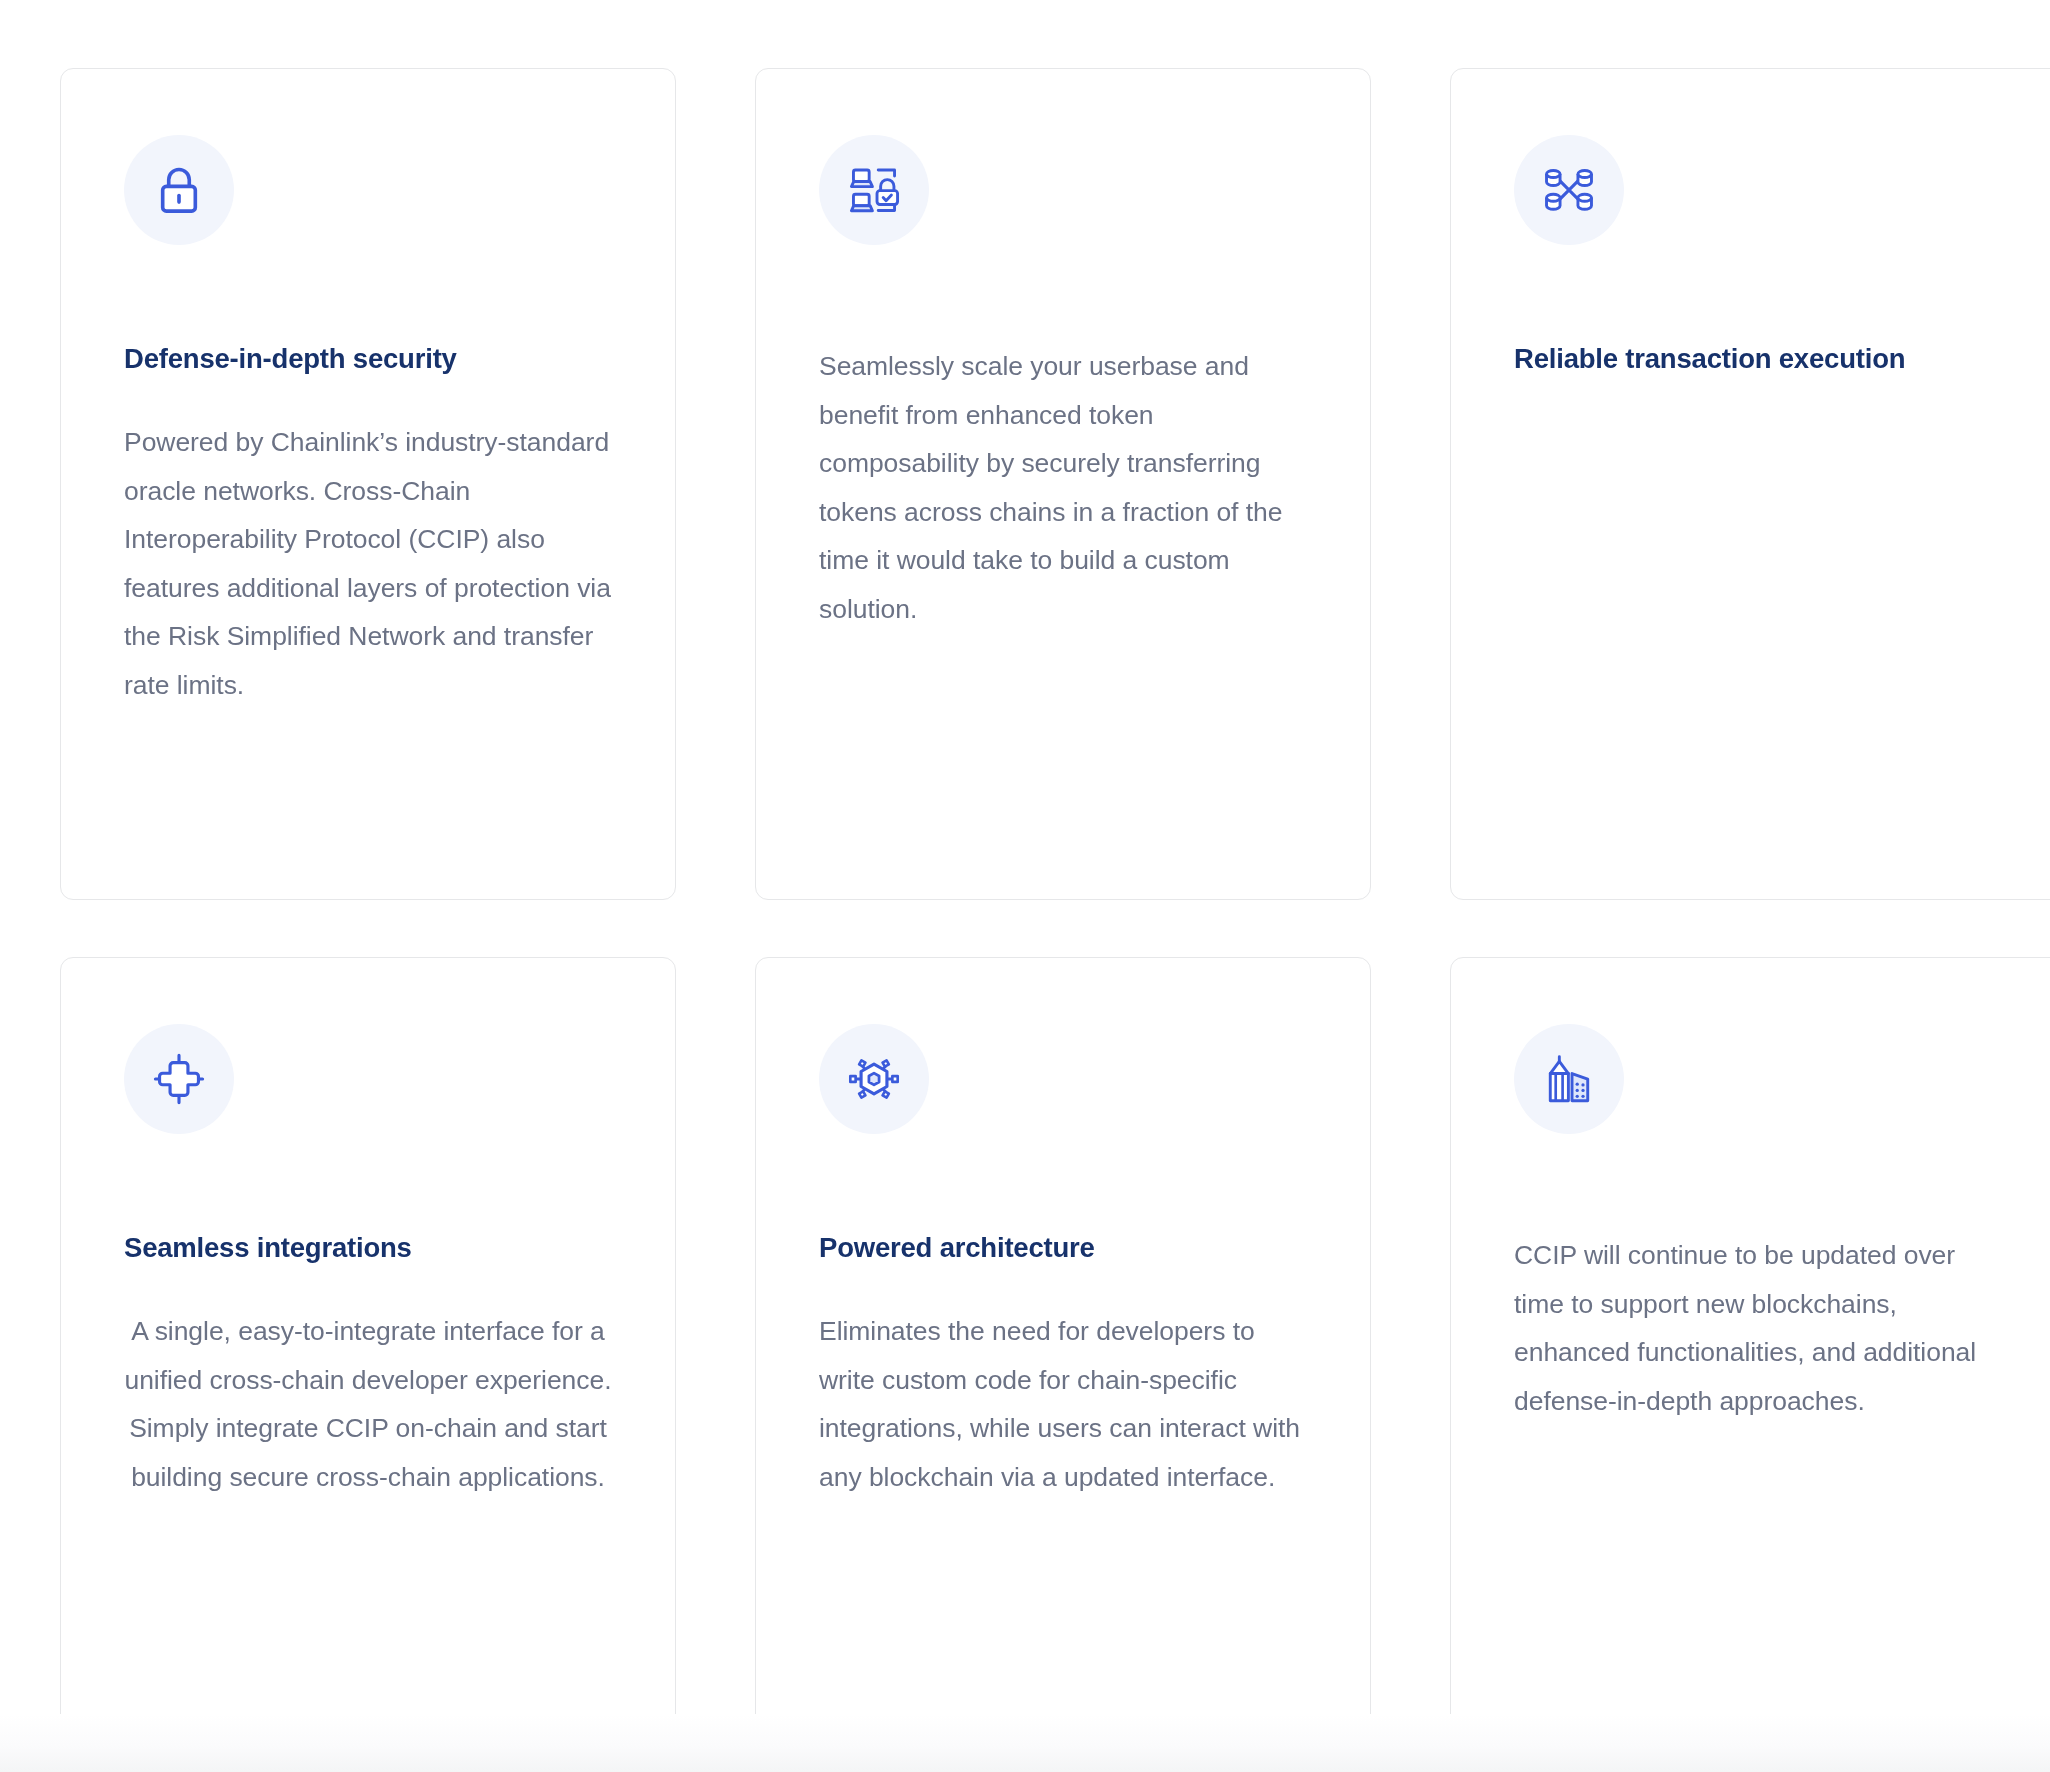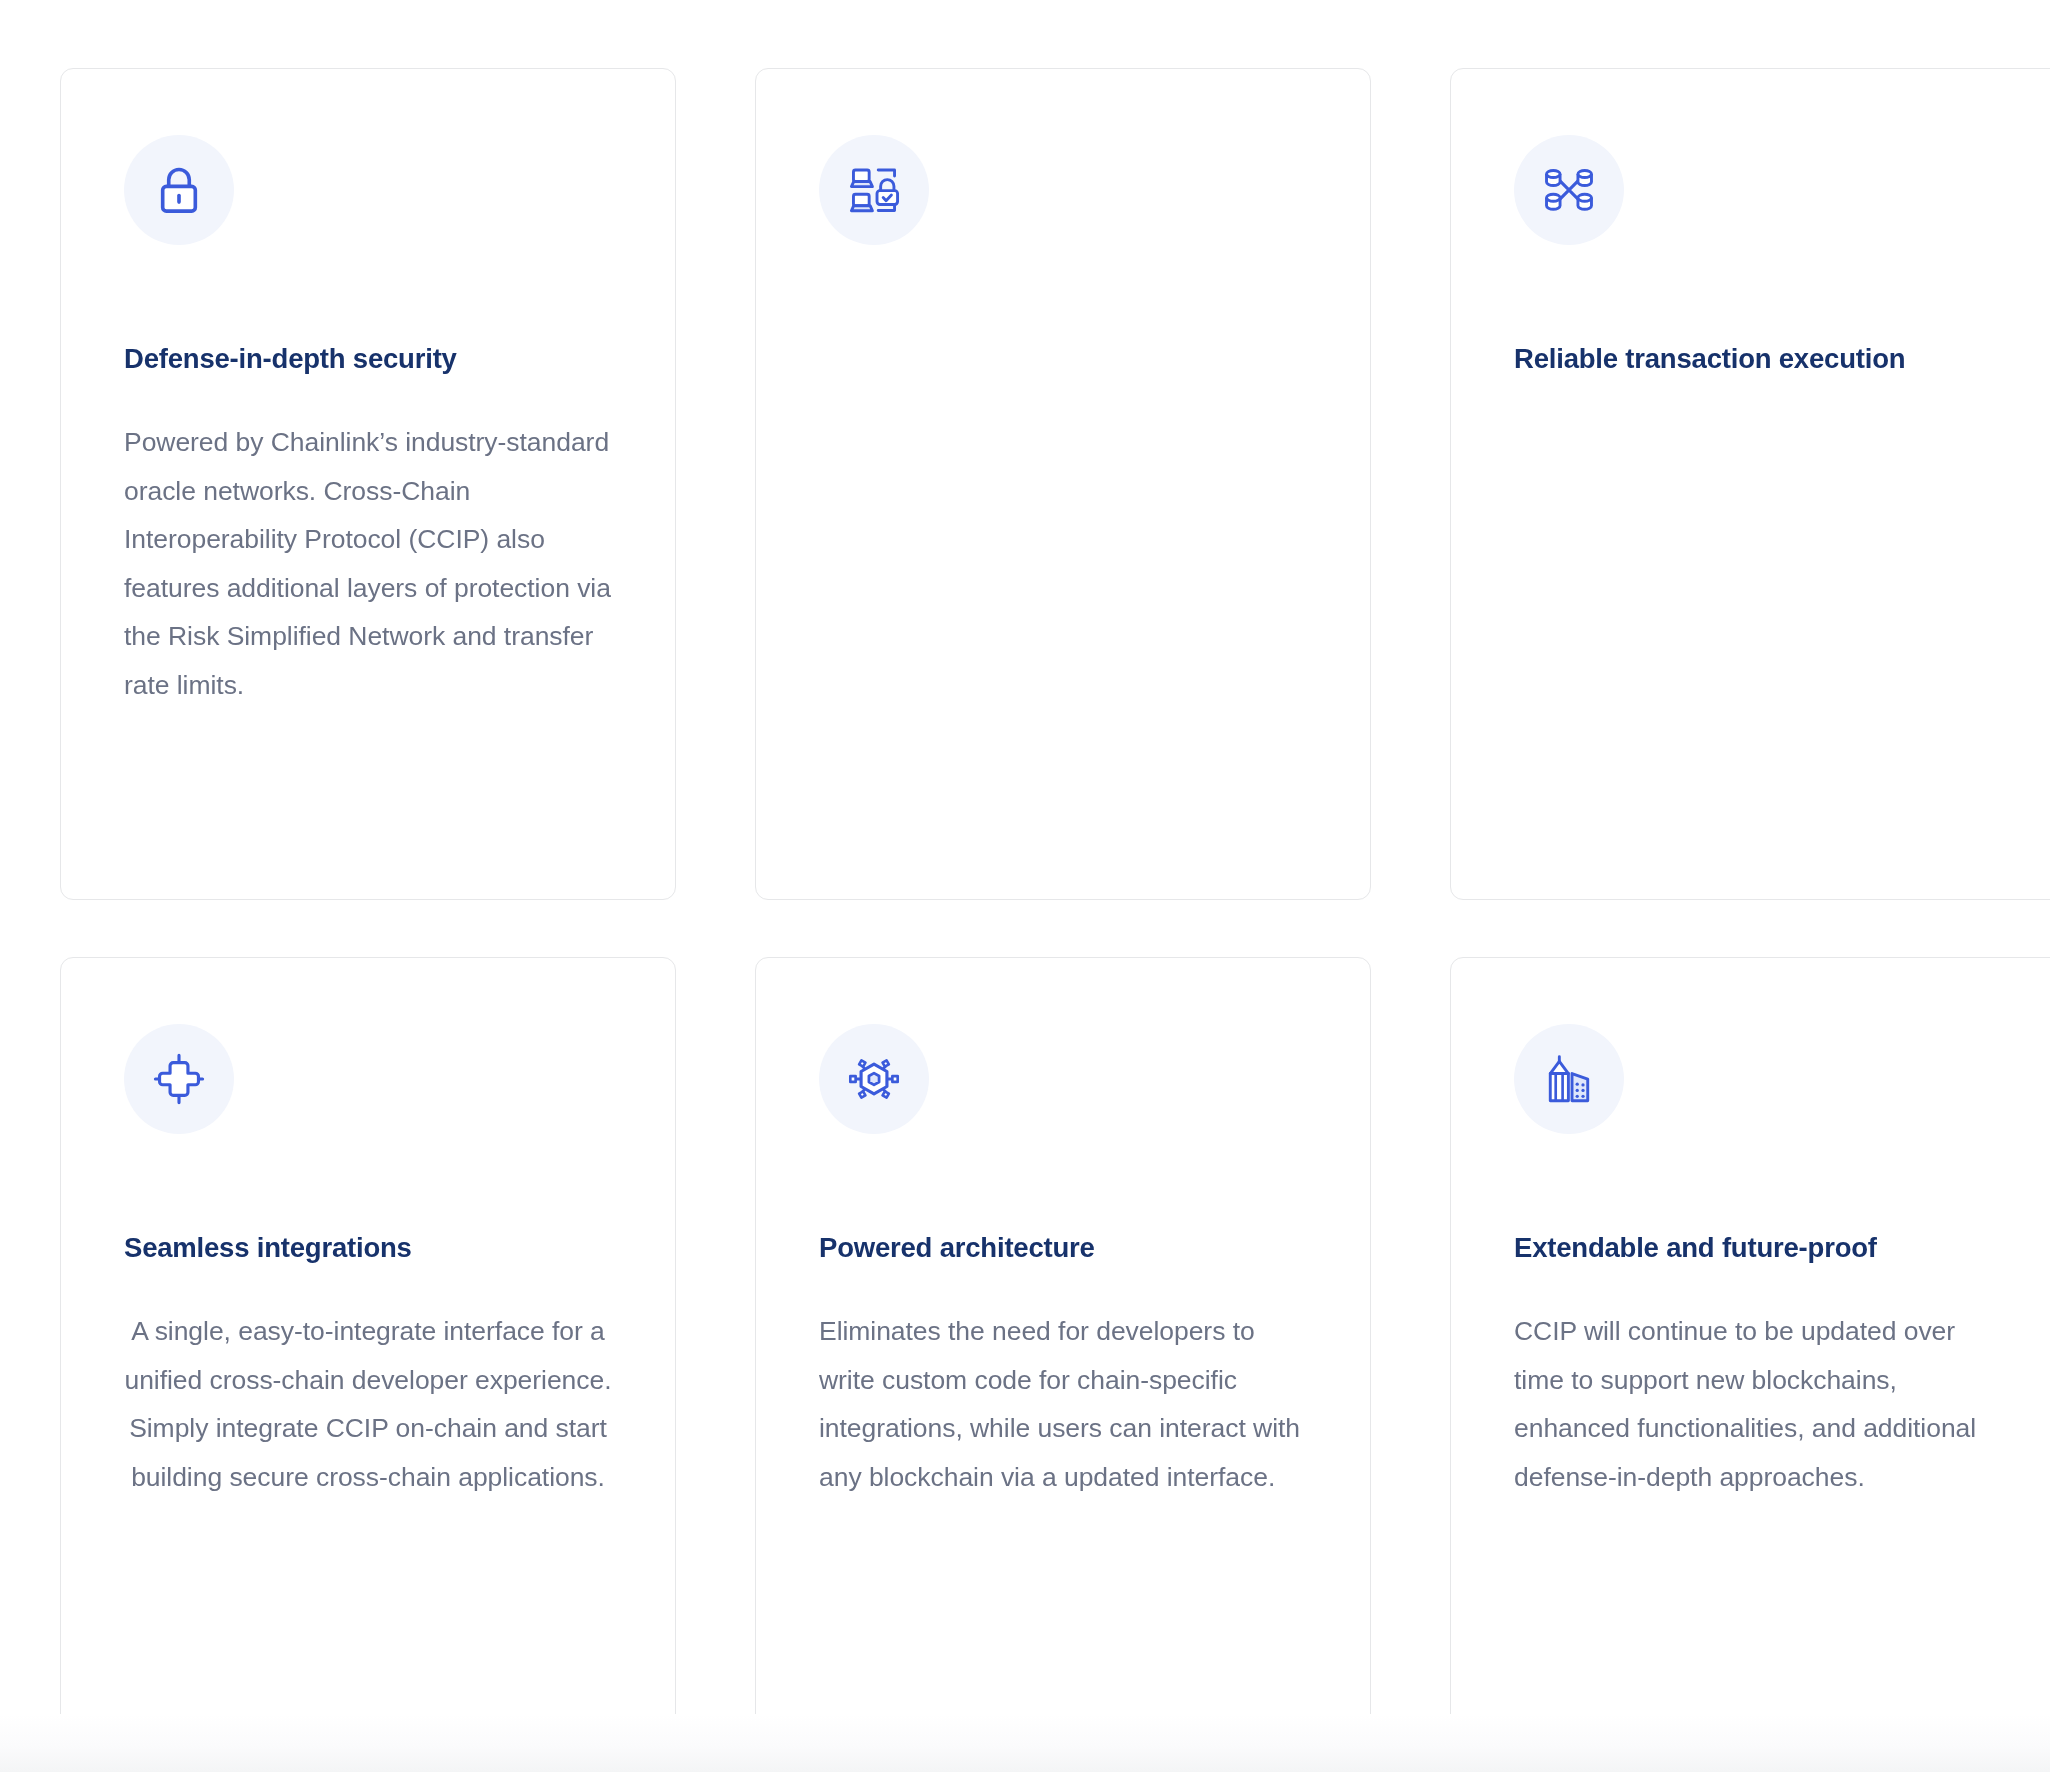--- a/index.html
+++ b/index.html
@@ -124,20 +124,21 @@
 
             <path d="M41 36v5H27.5" stroke="#3b5bdb" stroke-width="2.4" stroke-linecap="round" stroke-linejoin="round"></path>
 
             <path d="M29.5 24.5v-3.6a5.5 5.5 0 0 1 11 0v3.6" stroke="#3b5bdb" stroke-width="2.4" stroke-linecap="round"></path>
 
             <rect x="26.5" y="24.5" width="17" height="11.5" rx="2.4" fill="#ffffff" stroke="#3b5bdb" stroke-width="2.4"></rect>
             <path d="M31.6 30.3l2.4 2.5 4.4-4.6" stroke="#3b5bdb" stroke-width="2.4" stroke-linecap="round" stroke-linejoin="round"></path>
           </svg>
         </span>
       </div>
+      <div class="card-body">Seamlessly scale your userbase and benefit from enhanced token composability by securely transferring tokens across chains in a fraction of the time it would take to build a custom solution.</div>
     </div>
 
     <div class="card">
       <div class="icon-badge">
         <span>
           <svg viewBox="0 0 48 48" fill="none">
 
             <path d="M15.5 15.5L32.5 32.5M32.5 15.5L15.5 32.5" stroke="#3b5bdb" stroke-width="2.6" stroke-linecap="round"></path>
 
             <path d="M5.4 10.8v6.6c0 1.6 2.5 2.9 5.6 2.9s5.6-1.3 5.6-2.9v-6.6" fill="#ffffff" stroke="#3b5bdb" stroke-width="2.4" stroke-linejoin="round"></path>
@@ -209,18 +210,17 @@
             <path d="M26.5 19.5l13 4.6v17.9h-13z" fill="#dfe6fb" stroke="#3b5bdb" stroke-width="2.4" stroke-linejoin="round"></path>
             <circle cx="30.8" cy="28.3" r="1.35" fill="#3b5bdb"></circle>
             <circle cx="35.6" cy="28.9" r="1.35" fill="#3b5bdb"></circle>
             <circle cx="30.8" cy="33.5" r="1.35" fill="#3b5bdb"></circle>
             <circle cx="35.6" cy="33.5" r="1.35" fill="#3b5bdb"></circle>
             <circle cx="30.8" cy="38.3" r="1.35" fill="#3b5bdb"></circle>
             <circle cx="35.6" cy="38.3" r="1.35" fill="#3b5bdb"></circle>
           </svg>
         </span>
       </div>
-      <div class="card-title">Extendable and future-proof</div>
       <div class="card-body">CCIP will continue to be updated over time to support new blockchains, enhanced functionalities, and additional defense-in-depth approaches.</div>
     </div>
 
   </div>
 </div>
 
 </body></html>

